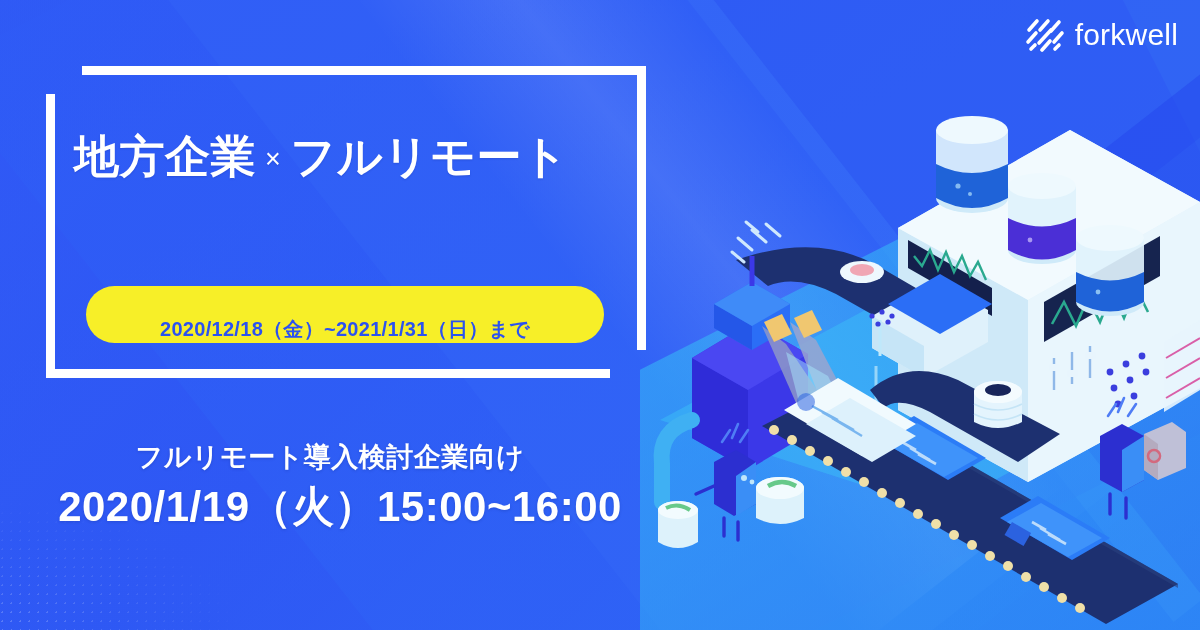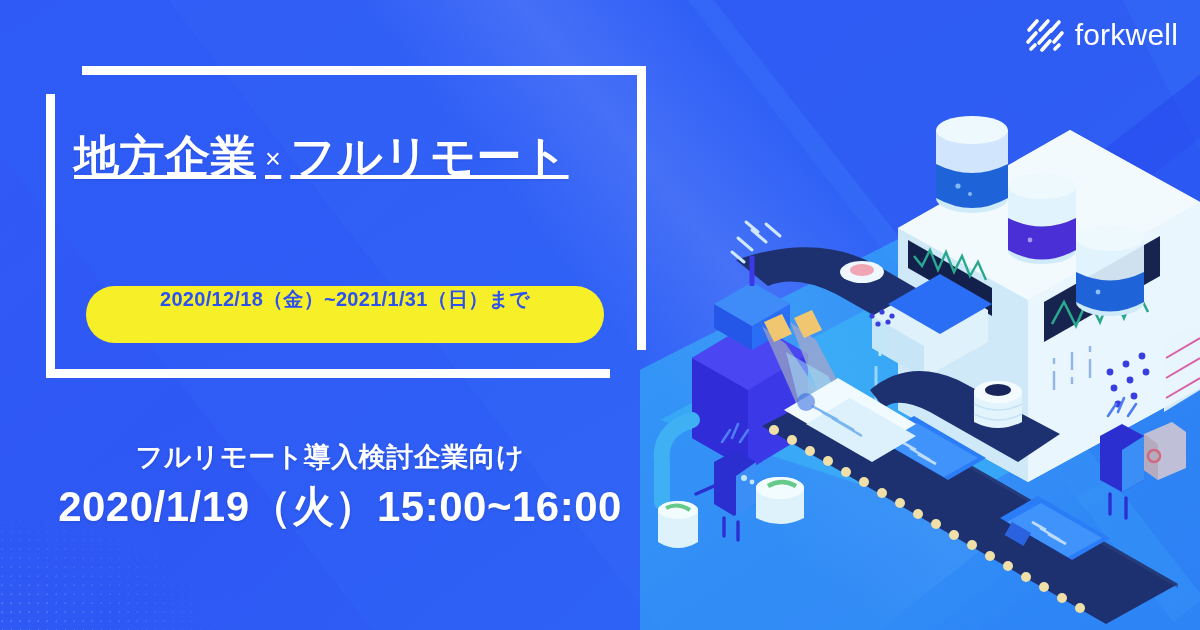--- a/index.html
+++ b/index.html
@@ -62,29 +62,29 @@
   .frame span{position:absolute;background:#ffffff;}
   .f-top   {left:36px;top:0;width:564px;height:9px;}
   .f-left  {left:0;top:28px;width:9px;height:284px;}
   .f-right {left:591px;top:0;width:9px;height:284px;}
   .f-bottom{left:0;top:303px;width:564px;height:9px;}
 
   
   .headline{position:absolute;left:74px;top:126px;width:556px;color:#fff;}
   .hl-line{
     font-size:45px;line-height:62px;font-weight:700;letter-spacing:.5px;
-    white-space:nowrap;text-shadow:0 1px 2px rgba(10,30,110,.18);text-decoration:underline;
+    white-space:nowrap;text-shadow:0 1px 2px rgba(10,30,110,.18);
   }
   .hl-line .x-mark{font-size:27px;vertical-align:4px;padding:0 9px;font-weight:400;}
 
   
   .badge{
     position:absolute;left:86px;top:286px;width:518px;height:57px;
     background:#f7ef28;border-radius:30px;
-    display:flex;align-items:flex-start;justify-content:center;
+    display:flex;align-items:flex-end;justify-content:center;
   }
   .badge-text{
     color:#2b52f0;font-size:20px;font-weight:700;letter-spacing:.3px;white-space:nowrap;
   }
 
   
   .lower{position:absolute;left:0;top:438px;width:660px;text-align:center;color:#fff;}
   .lower .sub1,.lower .sub2{
     font-size:27px;font-weight:700;line-height:38px;letter-spacing:.5px;white-space:nowrap;
     text-shadow:0 1px 3px rgba(10,30,110,.22);

